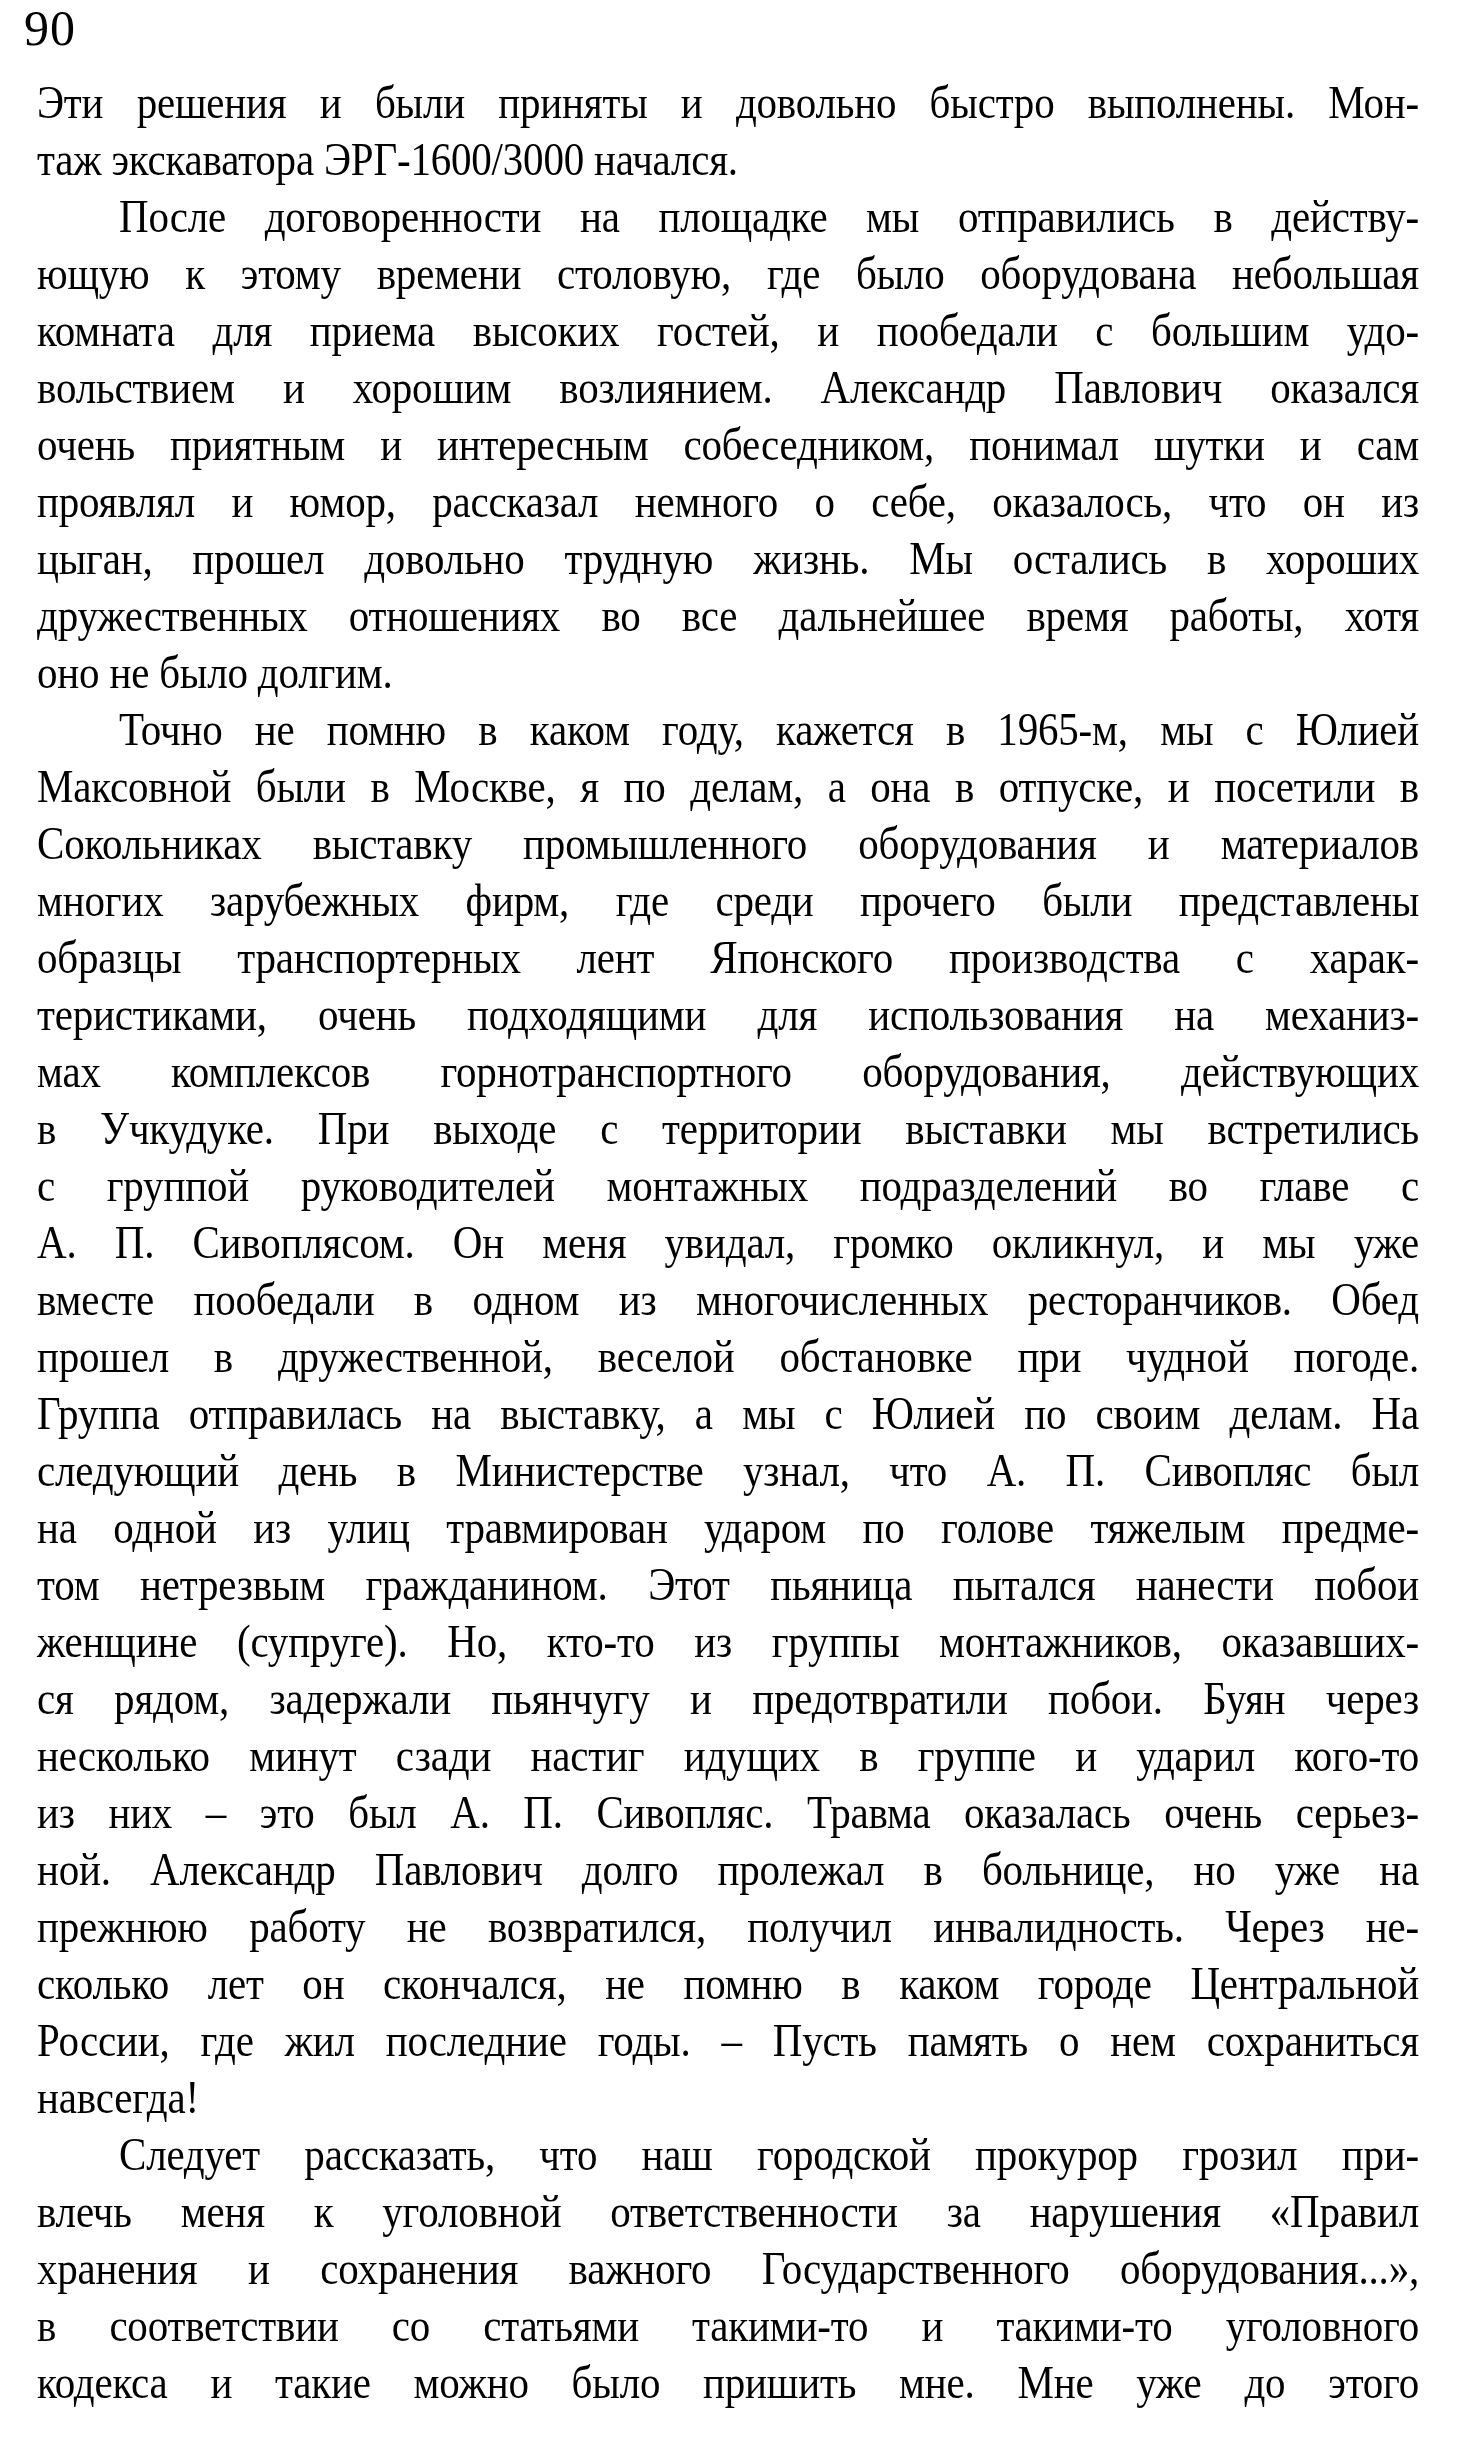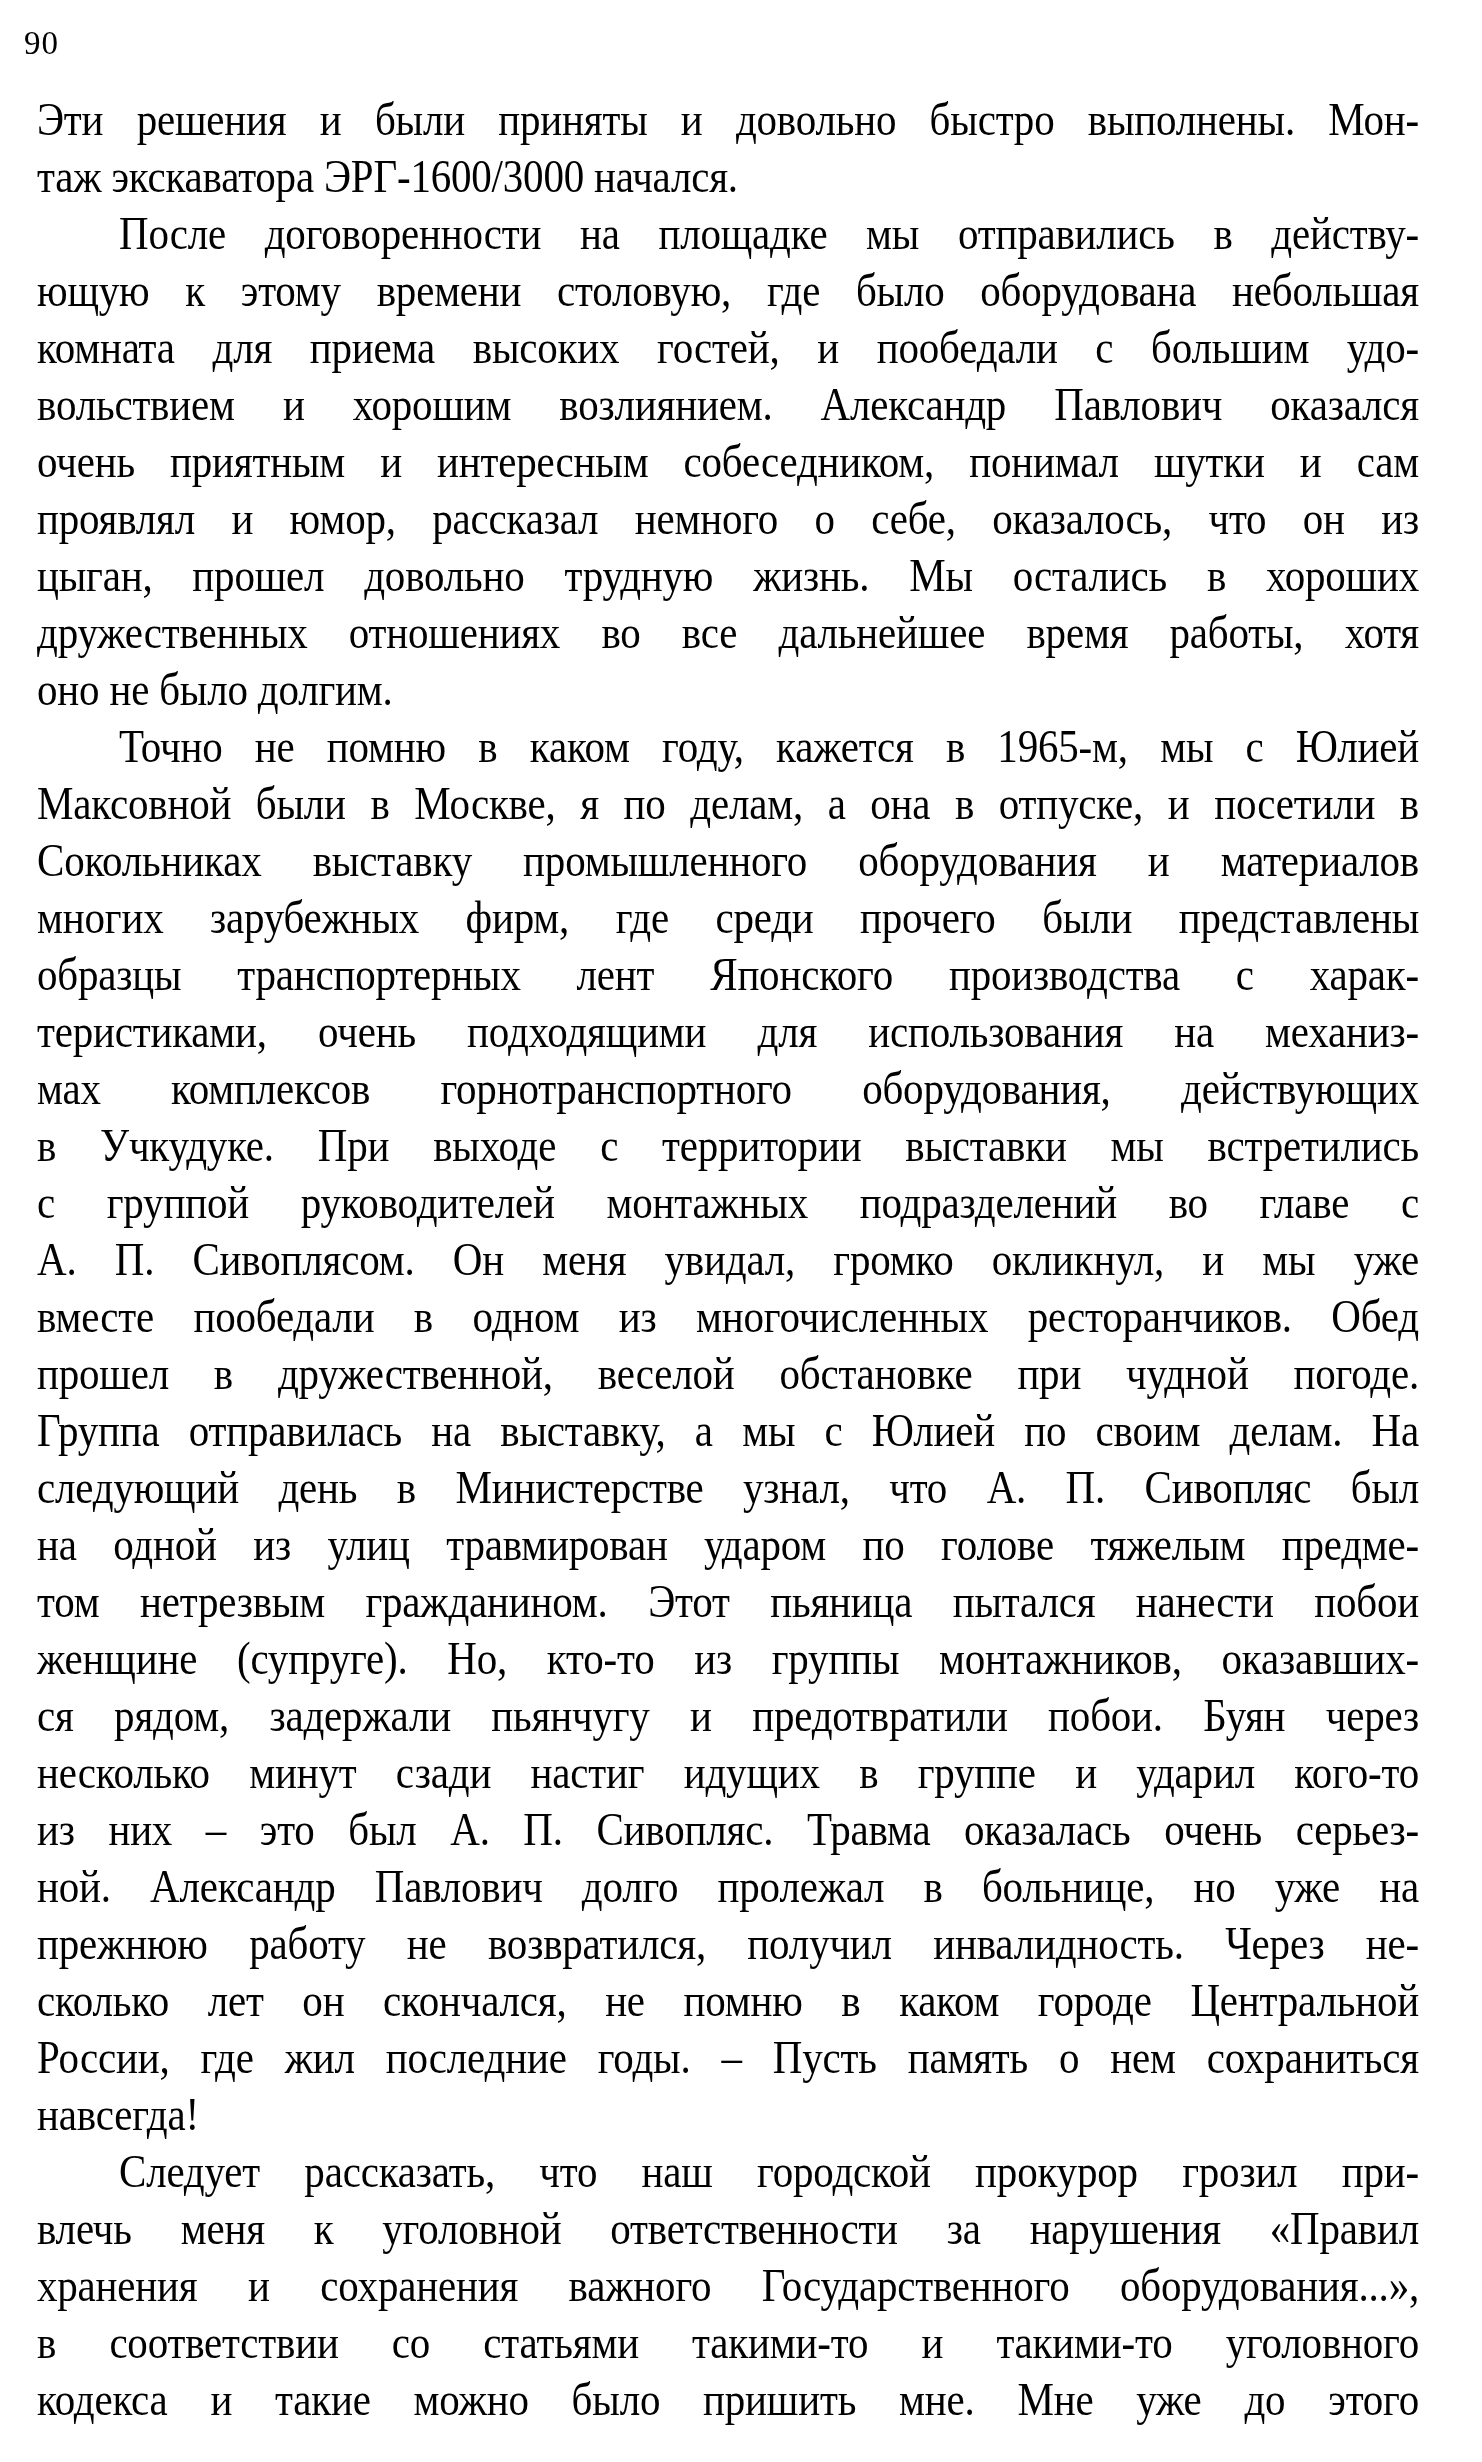--- a/index.html
+++ b/index.html
@@ -12,29 +12,29 @@
     width: 1482px;
     height: 2462px;
     background: #ffffff;
     color: #000000;
     font-family: "Liberation Serif", "DejaVu Serif", serif;
     overflow: hidden;
   }
   .page-number {
     position: absolute;
     left: 24px;
-    top: 15px;
-    font-size: 33px;
+    top: 0px;
+    font-size: 50px;
     line-height: 56px;
     letter-spacing: 0.9px;
   }
   .text-block {
     position: absolute;
     left: 37px;
-    top: 91px;
+    top: 74px;
     width: 1382px;
   }
   .line {
     font-size: 41px;
     line-height: 57px;
     height: 57px;
     white-space: nowrap;
     text-align: justify;
     text-align-last: justify;
     transform: scaleY(1.12);

